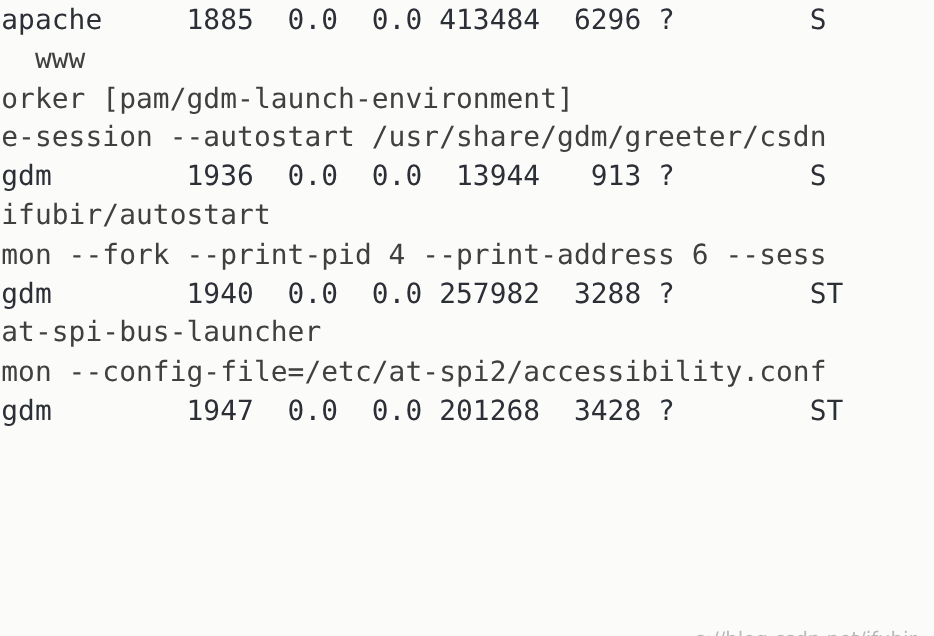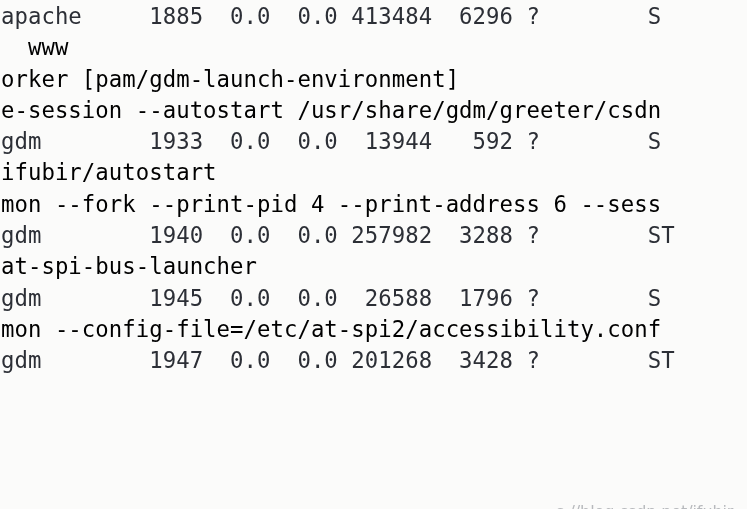--- a/index.html
+++ b/index.html
@@ -30,21 +30,21 @@
     line-height: 31.3px;
     height: 31.3px;
     color: #2c2f36;
     white-space: pre;
     letter-spacing: 0.05px;
     padding-left: 1px;
     overflow: hidden;
     -webkit-font-smoothing: antialiased;
   }
   .term-line.cont {
-    color: #000000;
+    color: #404040;
   }
   
   #watermark {
     position: absolute;
     left: 556px;
     top: 502px;
     font-family: "DejaVu Sans", "Liberation Sans", sans-serif;
     font-size: 16px;
     line-height: 20px;
     color: rgba(120,124,132,0.52);
@@ -56,25 +56,24 @@
 </head>
 <body>
 
 <div id="screen">
 
   <div id="terminal">
     <div class="term-line">apache     1885  0.0  0.0 413484  6296 ?        S</div>
     <div class="term-line cont">  www</div>
     <div class="term-line cont">orker [pam/gdm-launch-environment]</div>
     <div class="term-line cont">e-session --autostart /usr/share/gdm/greeter/csdn</div>
-    <div class="term-line">gdm        1933  0.0  0.0  13944   592 ?        S</div>
+    <div class="term-line">gdm        1936  0.0  0.0  13944   913 ?        S</div>
     <div class="term-line cont">ifubir/autostart</div>
     <div class="term-line cont">mon --fork --print-pid 4 --print-address 6 --sess</div>
     <div class="term-line">gdm        1940  0.0  0.0 257982  3288 ?        ST</div>
     <div class="term-line cont">at-spi-bus-launcher</div>
-    <div class="term-line">gdm        1945  0.0  0.0  26588  1796 ?        S</div>
     <div class="term-line cont">mon --config-file=/etc/at-spi2/accessibility.conf</div>
     <div class="term-line">gdm        1947  0.0  0.0 201268  3428 ?        ST</div>
   </div>
 
   <div id="watermark">s://blog.csdn.net/ifubir</div>
 
 </div>
 
 </body></html>

